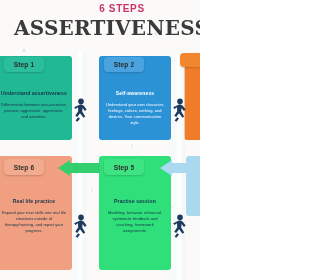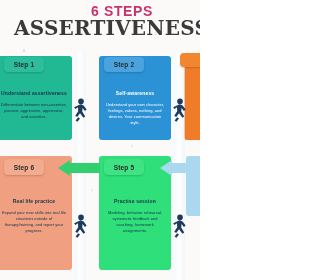--- a/index.html
+++ b/index.html
@@ -48,21 +48,21 @@
     left: 0; top: 0;
     width: 200px;
     height: 52px;
     z-index: 6;
   }
   .eyebrow {
     position: absolute;
     left: 0; top: 3px;
     width: 200px;
     text-align: center;
-    font-size: 14px;
+    font-size: 10px;
     font-weight: bold;
     letter-spacing: 0.6px;
     color: #c9336b;
     text-shadow: 0 0 1px rgba(255,255,255,0.9);
     transform: translateX(22px);
     white-space: nowrap;
   }
   .maintitle {
     position: absolute;
     left: 0; top: 16px;

